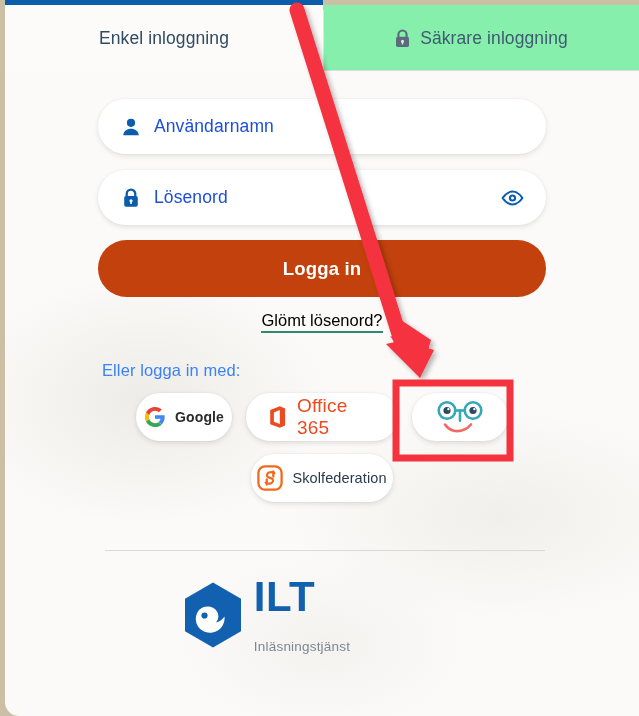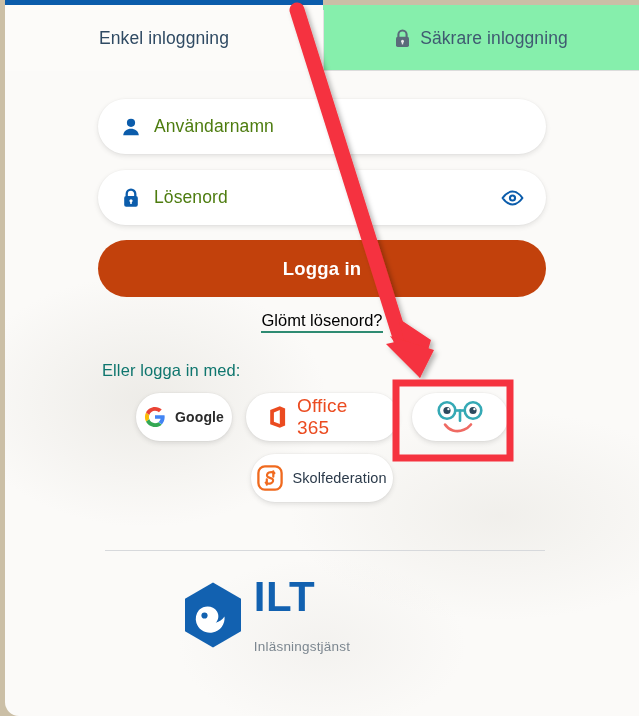--- a/index.html
+++ b/index.html
@@ -86,21 +86,21 @@
     border-radius: 28px;
     box-shadow: 0 2px 5px rgba(60,60,60,.13), 0 0 0 1px rgba(0,0,0,.015);
     display: flex;
     align-items: center;
     padding: 0 22px;
   }
   .field .ficon { width: 22px; display: flex; align-items: center; justify-content: center; }
   .field .ftext {
     margin-left: 12px;
     font-size: 17.5px;
-    color: #4d7c0f;
+    color: #1d4ed8;
     letter-spacing: .1px;
   }
   #field-user { top: 28px; }
   #field-pass { top: 99px; }
   #eye-btn {
     position: absolute;
     right: 22px; top: 50%;
     transform: translateY(-50%);
     width: 24px; height: 20px;
     display: flex; align-items: center; justify-content: center;
@@ -133,21 +133,21 @@
   }
   #forgot-link span {
     border-bottom: 2px solid #2e8b72;
     padding-bottom: 2px;
   }
 
   #or-label {
     position: absolute;
     left: 97px; top: 290px;
     font-size: 16.5px;
-    color: #0f766e;
+    color: #3b82f6;
     letter-spacing: .1px;
   }
 
   .pillrow {
     position: absolute;
     left: 93px;
     width: 448px;
     display: flex;
     justify-content: center;
     gap: 14px;

